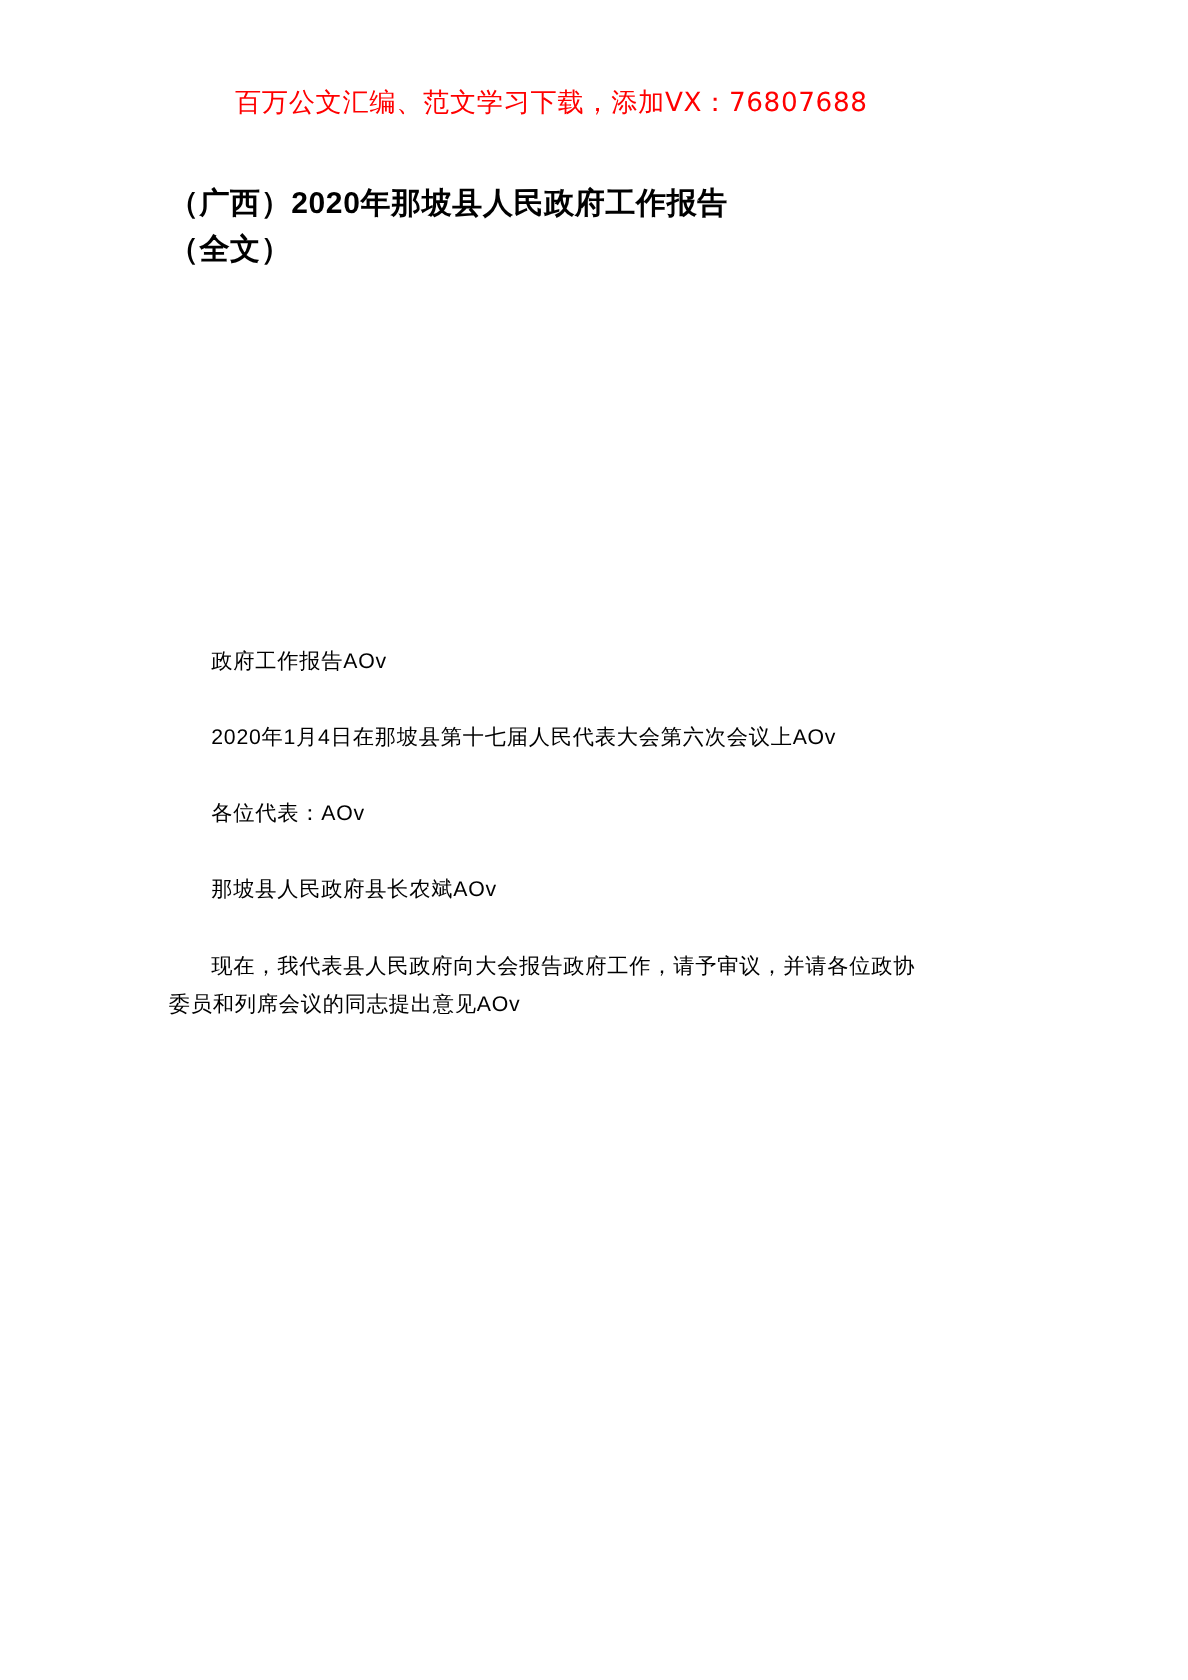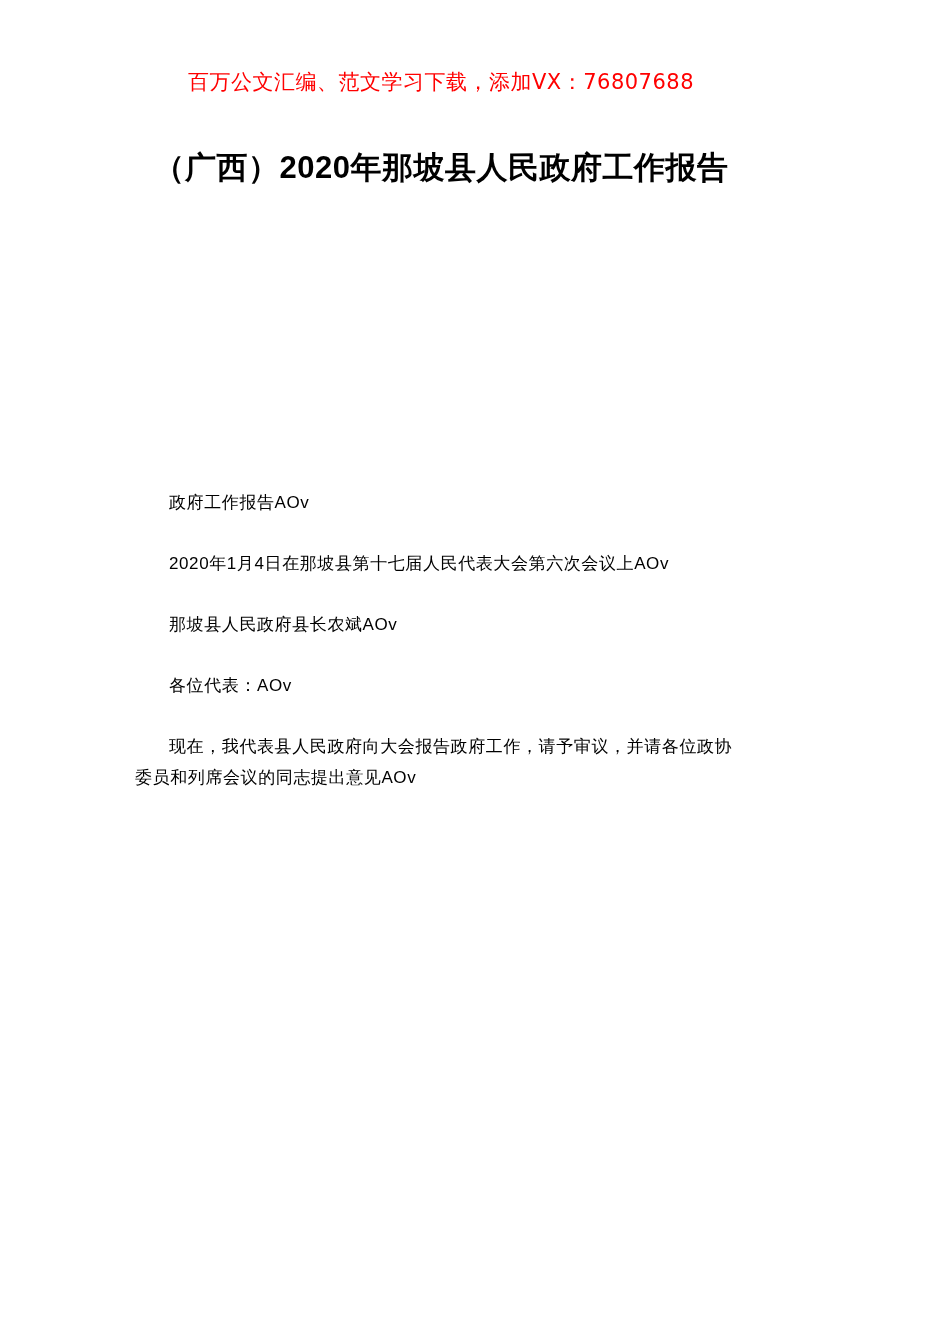--- a/index.html
+++ b/index.html
@@ -25,22 +25,21 @@
   .watermark {
     text-align: center;
     color: #ff0000;
     font-size: 21px;
     font-weight: 400;
     letter-spacing: 0.5px;
     padding-top: 68px;
     font-family: "DejaVu Sans", "Liberation Sans", sans-serif;
   }
   .doc-title {
-    text-align: center;
-    font-size: 31px;
+    font-size: 24px;
     font-weight: bold;
     line-height: 1.55;
     margin-top: 48px;
     letter-spacing: 0.5px;
   }
   .title-line2 {
     display: block;
   }
   .body-area {
     margin-top: 296px;
@@ -59,23 +58,24 @@
 </style>
 </head>
 <body>
 
 <div class="page">
 
   <div class="watermark">百万公文汇编、范文学习下载，添加VX：76807688</div>
 
   <h1 class="doc-title">
     <span>（广西）2020年那坡县人民政府工作报告</span>
+    <span class="title-line2">（全文）</span>
   </h1>
 
   <div class="body-area">
     <p class="para">政府工作报告AOv</p>
     <p class="para">2020年1月4日在那坡县第十七届人民代表大会第六次会议上AOv</p>
+    <p class="para">各位代表：AOv</p>
     <p class="para">那坡县人民政府县长农斌AOv</p>
-    <p class="para">各位代表：AOv</p>
     <p class="para">现在，我代表县人民政府向大会报告政府工作，请予审议，并请各位政协委员和列席会议的同志提出意见AOv</p>
   </div>
 
 </div>
 
 </body></html>

